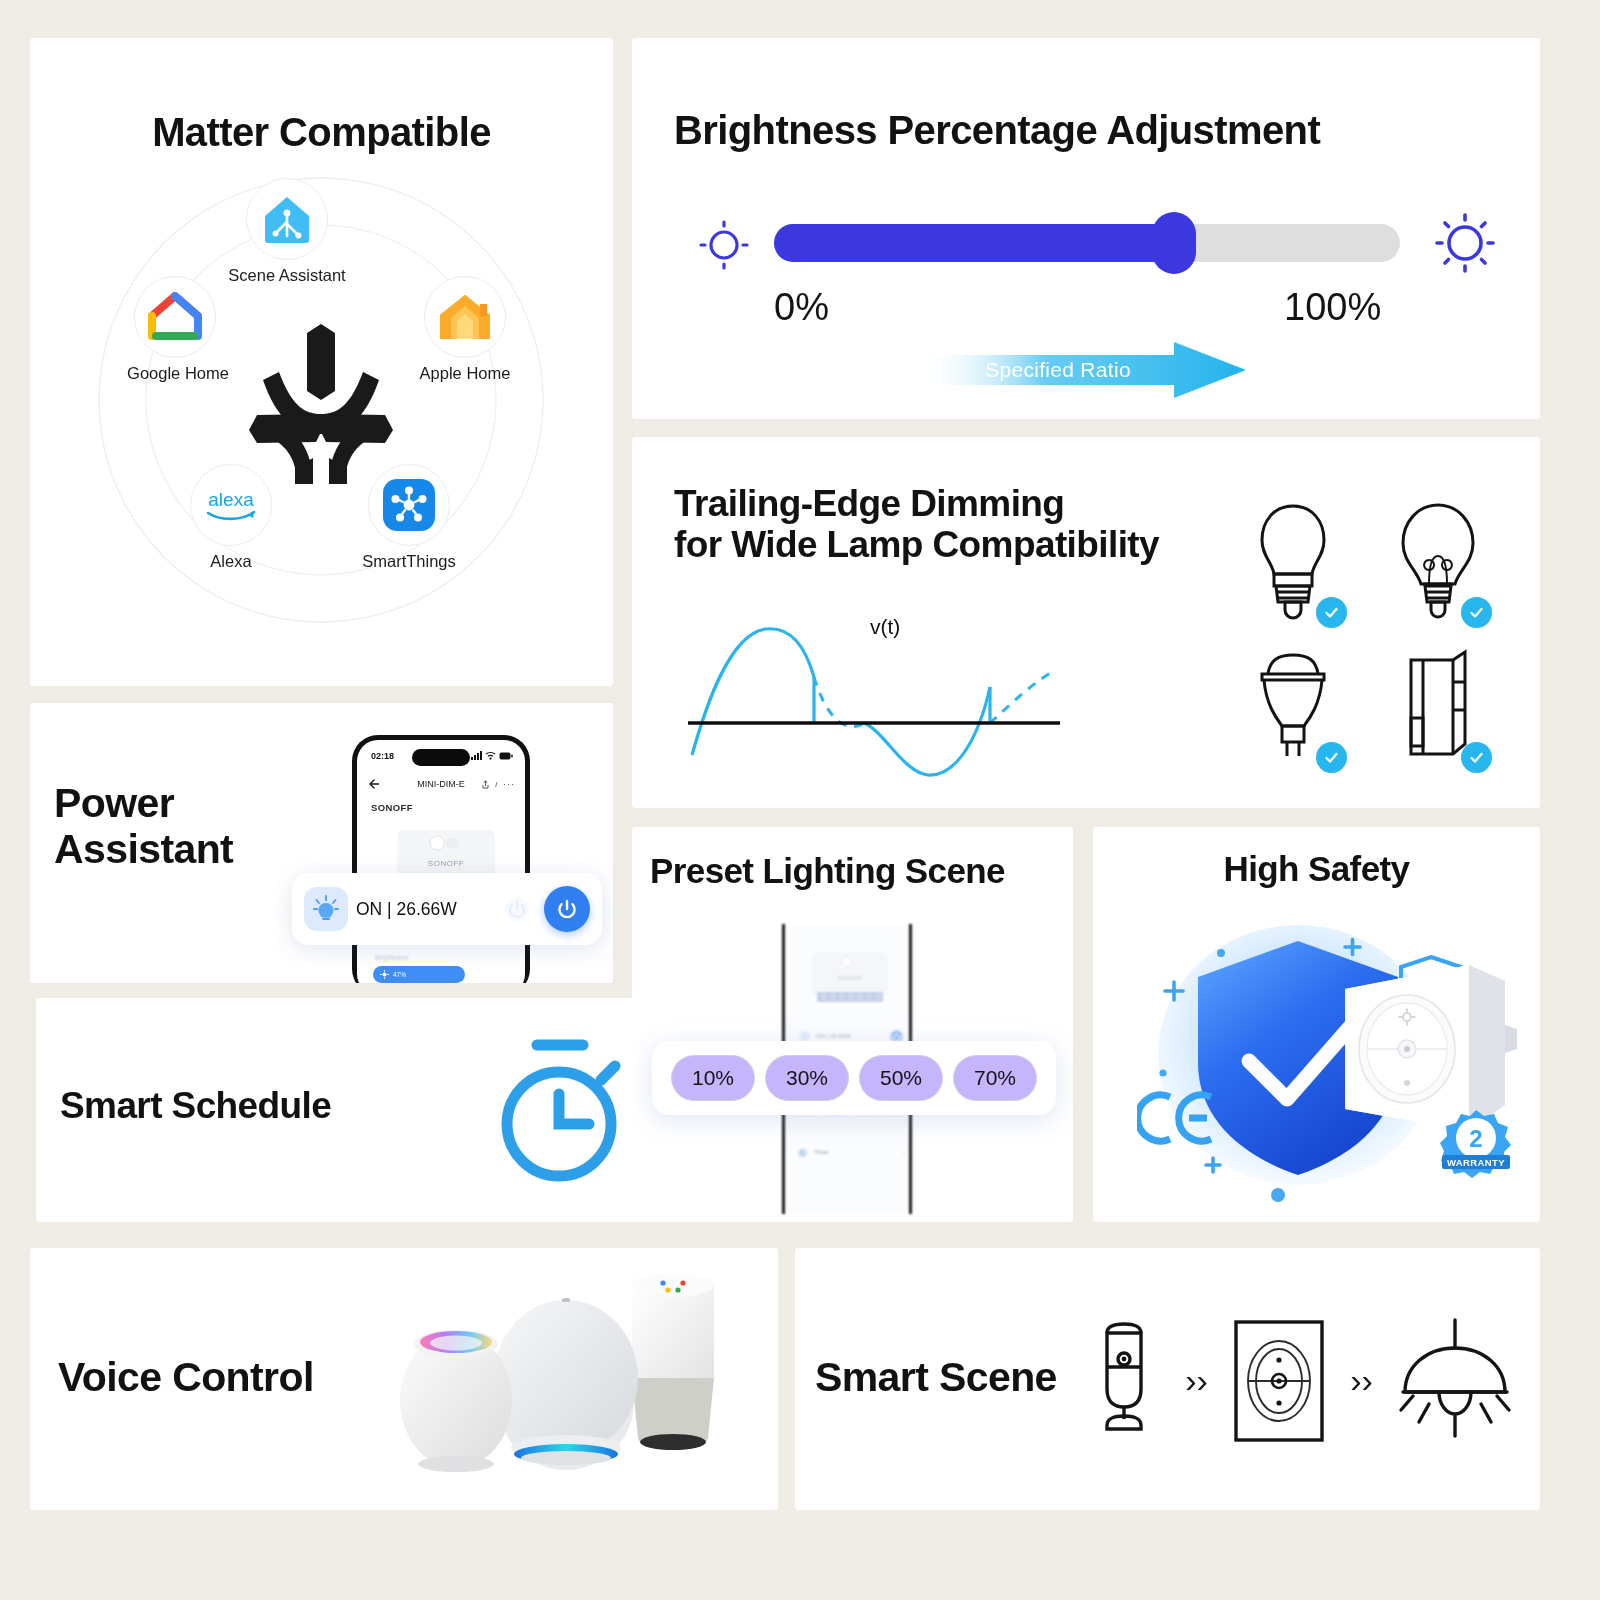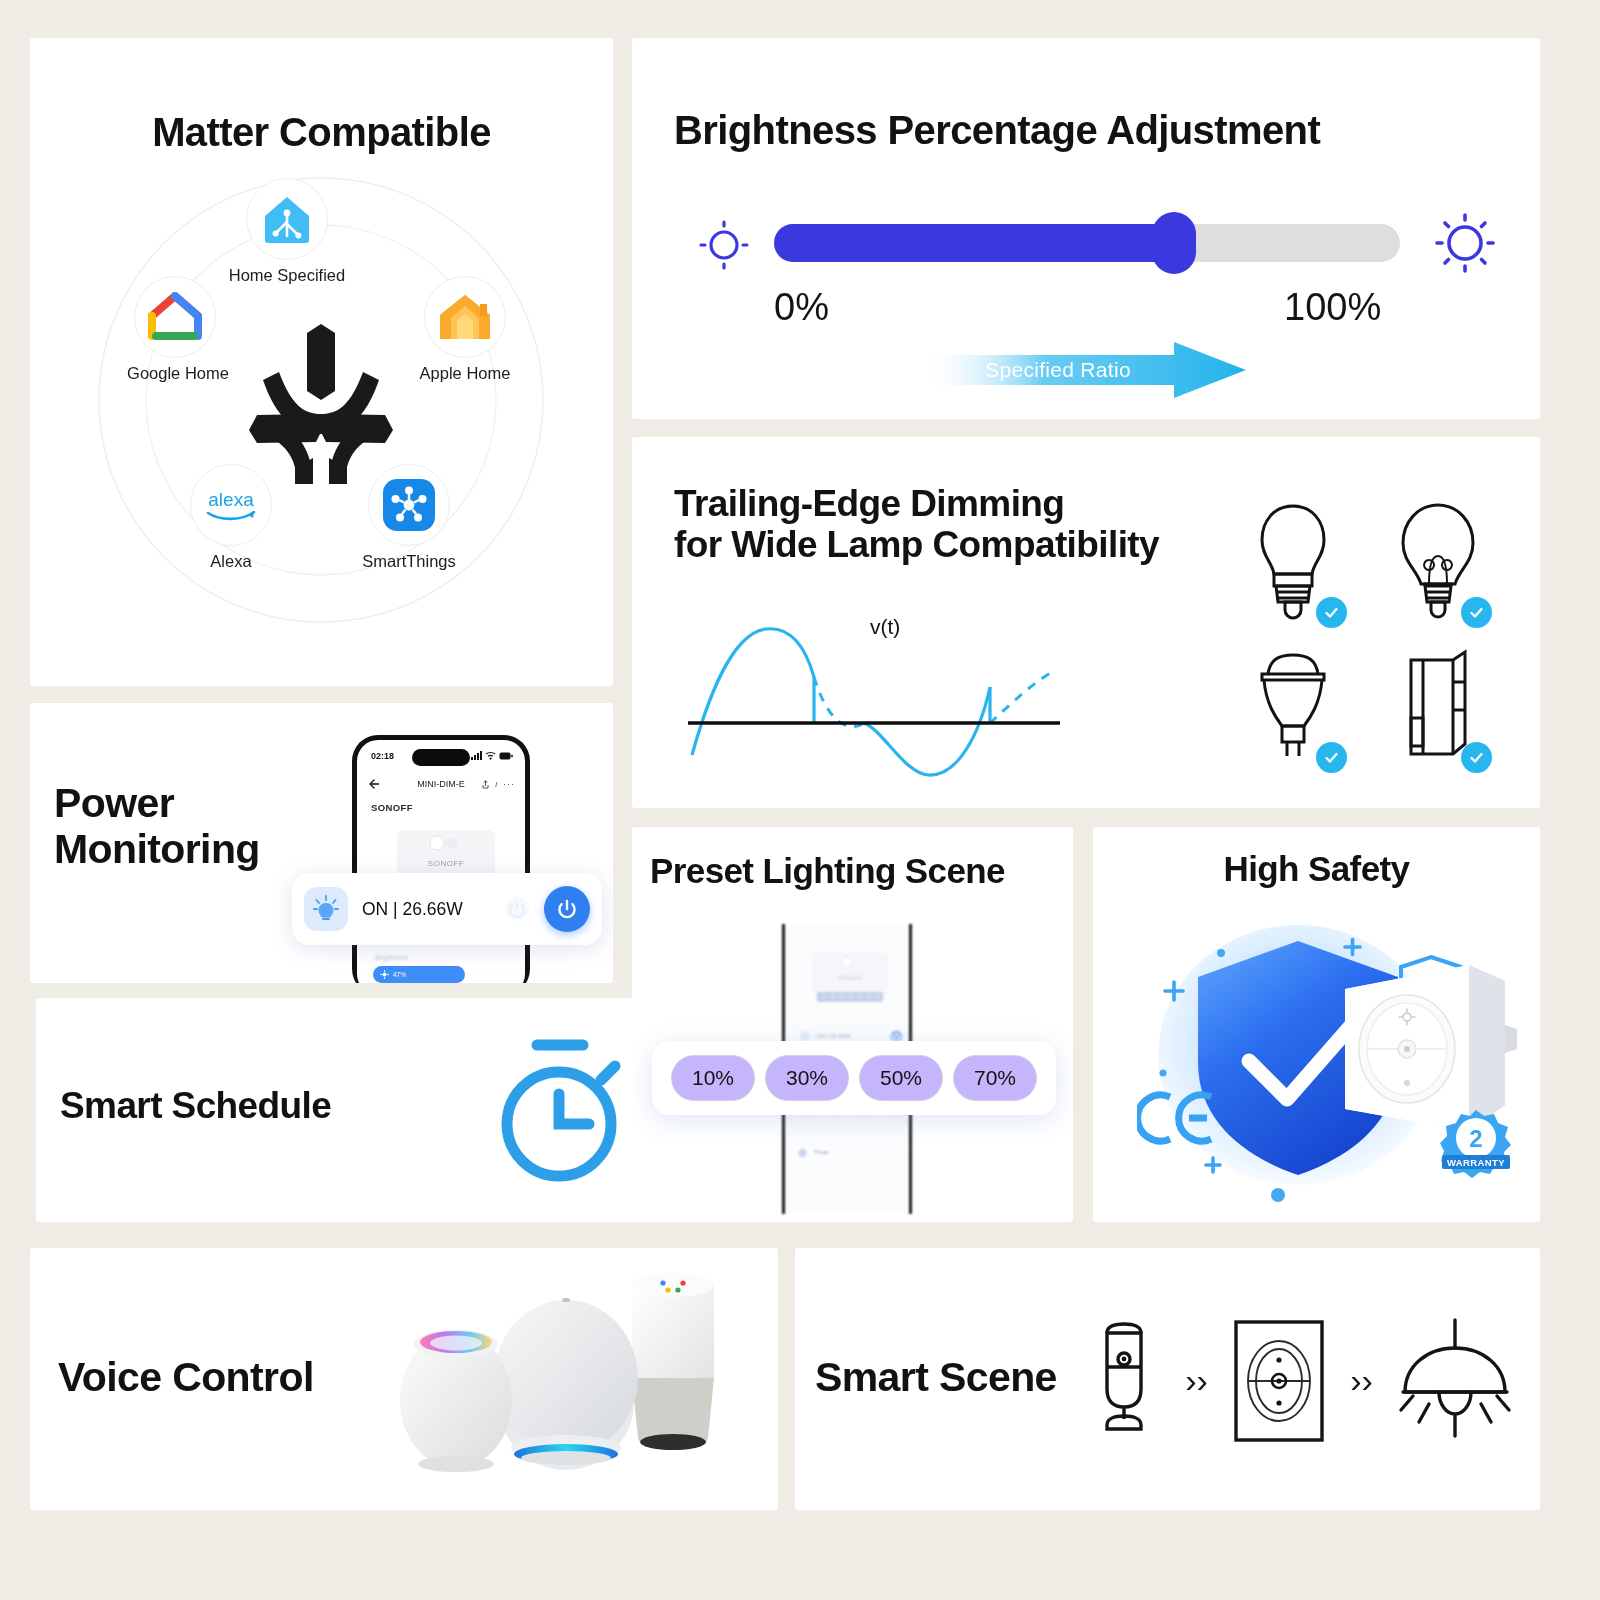--- a/index.html
+++ b/index.html
@@ -110,21 +110,21 @@
   #power-pill {
     position:absolute; left:262px; top:170px; width:310px; height:72px;
     background:#ffffff; border-radius:17px;
     box-shadow:0 4px 22px rgba(60,90,160,0.16);
     display:flex; align-items:center; padding:0 12px;
   }
   #pill-bulb {
     width:44px; height:44px; border-radius:13px; background:#dceafc;
     display:flex; align-items:center; justify-content:center; flex:0 0 auto;
   }
-  #pill-text { margin-left:14px; font-size:17.5px; color:#111; }
+  #pill-text { margin-left:8px; font-size:17.5px; color:#111; }
   #pill-ghost { margin-left:auto; width:26px; height:26px; opacity:.22; }
   #pill-power {
     width:46px; height:46px; border-radius:50%; background:#2f7ff0; margin-left:14px;
     display:flex; align-items:center; justify-content:center; flex:0 0 auto;
     box-shadow:0 3px 9px rgba(47,127,240,.4);
   }
 
   
   #card-sched { left: 36px; top: 998px; width: 659px; height: 224px; }
   #sched-title { position:absolute; left:24px; top:87px; font-size:37px; }
@@ -210,21 +210,21 @@
           <g stroke="#fff" stroke-width="2.6" fill="none" stroke-linecap="round">
             <path d="M27 44 V24"></path>
               <path d="M27 30 L17 40"></path>
               <path d="M27 32 L37 42"></path>
           </g>
           <circle cx="27" cy="21" r="3.4" fill="#fff"></circle>
           <circle cx="15.6" cy="41.4" r="3" fill="#fff"></circle>
           <circle cx="38.4" cy="43.4" r="3" fill="#fff"></circle>
         </svg>
       </div>
-      <div class="ring-label" style="top:98px;margin-left:-34px">Home Specified</div>
+      <div class="ring-label" style="top:98px;margin-left:-34px">Scene Assistant</div>
 
       <div class="ring-node" style="left:338px;top:108px;width:82px;height:82px">
         <svg width="54" height="50" viewBox="0 0 54 50">
           <path d="M27 3 L52 23 V47 H40 V31 H14 V47 H2 V23z" fill="#f79a21"></path>
           <path d="M27 3 L52 23 V47 H40 V31 H14 V47 H2 V23z" fill="#fbab2c"></path>
           <path d="M27 14 L41 26 V47 H13 V26z" fill="#ffc455"></path>
           <path d="M27 22 L35 29 V47 H19 V29z" fill="#ffd97a"></path>
           <rect x="42" y="12" width="7" height="12" fill="#f79a21"></rect>
         </svg>
       </div>
@@ -418,21 +418,21 @@
               <path d="M3.5 9 L7 12.5 L13.5 5" stroke="#fff" stroke-width="2.3" fill="none" stroke-linecap="round" stroke-linejoin="round"></path>
             </svg>
         </div>
       </div>
     </div>
   </div>
 
   <div class="card" id="card-power">
     <div class="h1" id="power-title">
       <div>Power</div>
-      <div>Monitoring</div>
+      <div>Assistant</div>
     </div>
 
     <div id="phone">
       <div class="phone-body"></div>
       <div class="phone-screen">
         <div id="notch"></div>
         <div id="ph-time">02:18</div>
         <div id="ph-status-icons">
           <svg width="11" height="9" viewBox="0 0 11 9">
               <g fill="#111">

